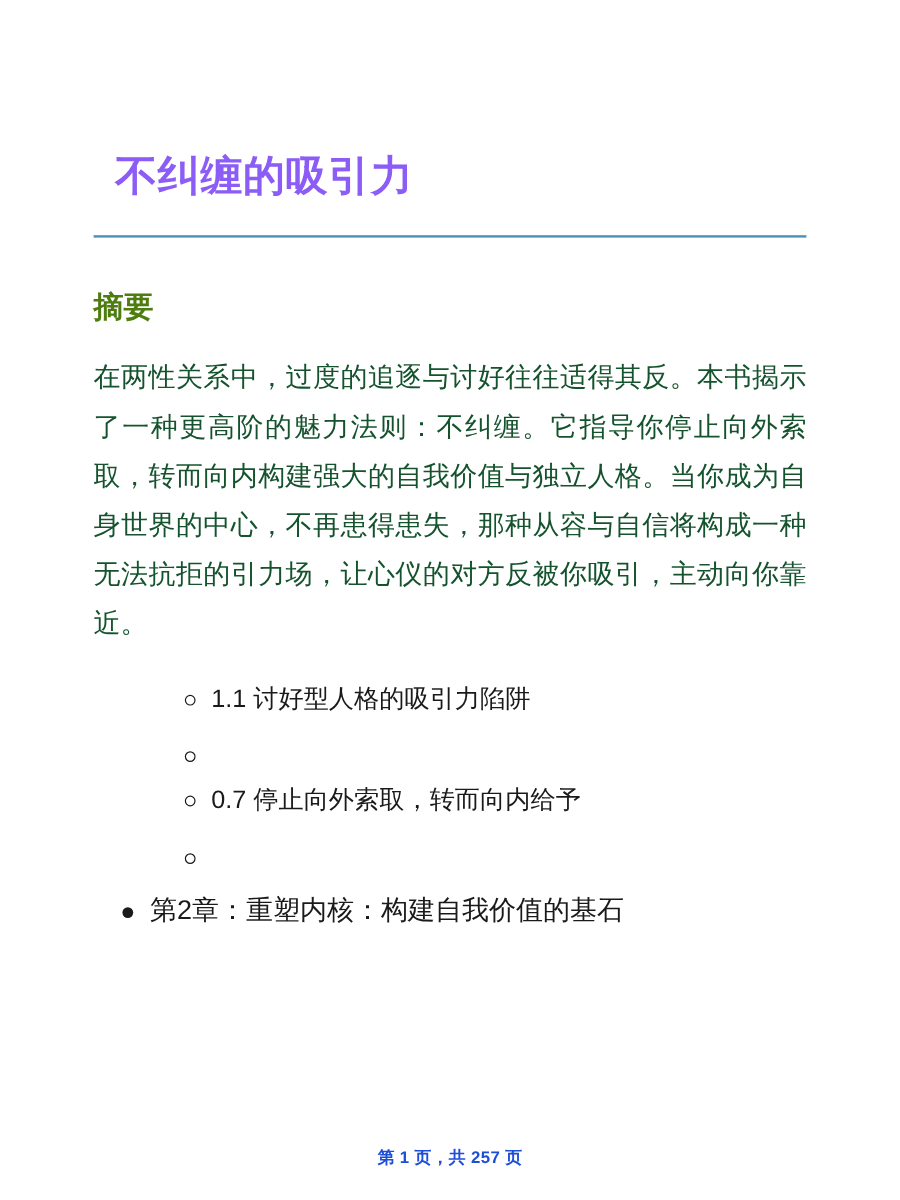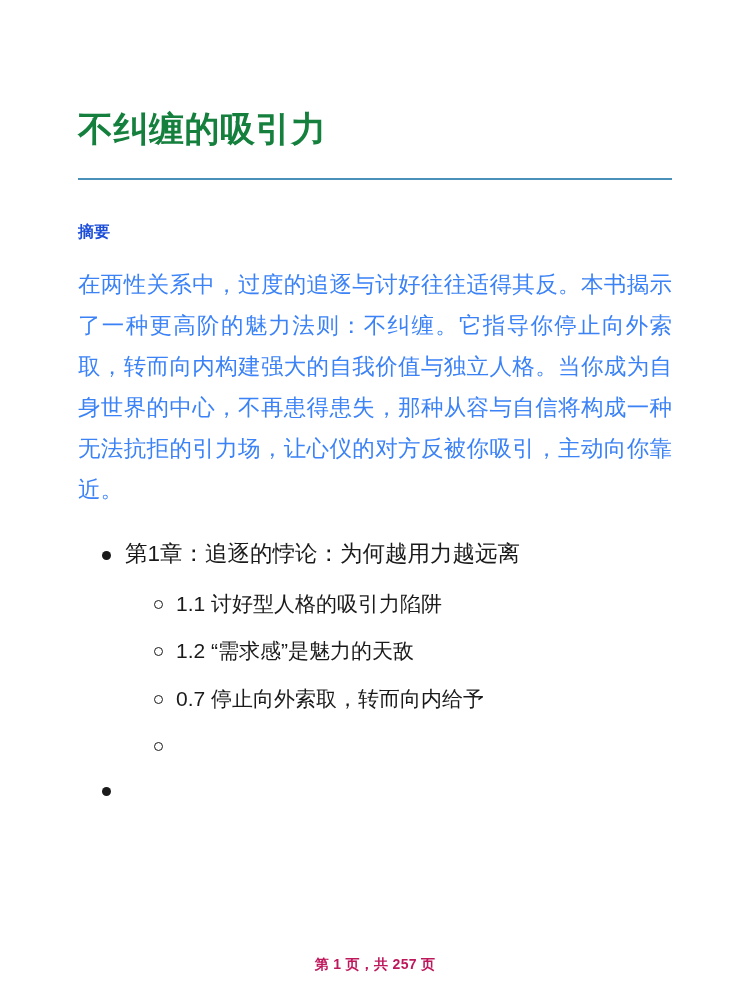--- a/index.html
+++ b/index.html
@@ -18,41 +18,41 @@
   .page {
     box-sizing: border-box;
     width: 750px;
     height: 1000px;
     padding: 108px 78px 0 78px;
     position: relative;
   }
   .doc-title {
     font-size: 35px;
     font-weight: bold;
-    color: #15803d;
+    color: #8b5cf6;
     letter-spacing: 0.5px;
-    margin: 0;
+    margin: 18px;
     line-height: 1.2;
   }
   .title-rule {
     margin-top: 28px;
     border-top: 2px solid #4a90b8;
     width: 100%;
   }
   .section-heading {
-    font-size: 16px;
+    font-size: 25px;
     font-weight: bold;
-    color: #1d4ed8;
+    color: #4d7c0f;
     margin: 42px 0 0 0;
     line-height: 1.3;
   }
   .abstract-body {
     font-size: 22.5px;
     line-height: 1.82;
-    color: #3b82f6;
+    color: #14532d;
     text-align: justify;
     text-justify: inter-ideograph;
   }
   .toc {
     margin-top: 26px;
   }
   .toc-l1-row {
     display: flex;
     align-items: flex-start;
     margin-top: 22px;
@@ -94,63 +94,59 @@
     color: #1a1a1a;
   }
   .page-footer {
     position: absolute;
     left: 0;
     right: 0;
     bottom: 26px;
     text-align: center;
     font-size: 14px;
     font-weight: bold;
-    color: #be185d;
+    color: #1d4ed8;
     letter-spacing: 0.3px;
   }
 </style>
 </head>
 <body>
 
 <div class="page">
 
   <h1 class="doc-title">不纠缠的吸引力</h1>
   <div class="title-rule"></div>
 
   <h2 class="section-heading">摘要</h2>
   <p class="abstract-body">在两性关系中，过度的追逐与讨好往往适得其反。本书揭示了一种更高阶的魅力法则：不纠缠。它指导你停止向外索取，转而向内构建强大的自我价值与独立人格。当你成为自身世界的中心，不再患得患失，那种从容与自信将构成一种无法抗拒的引力场，让心仪的对方反被你吸引，主动向你靠近。</p>
 
 
   <div class="toc">
 
-    <div class="toc-l1-row">
-      <span class="bullet-l1"></span>
-      <span class="toc-l1-label">第1章：追逐的悖论：为何越用力越远离</span>
-    </div>
 
     <div class="toc-l2-row">
       <span class="bullet-l2"></span>
       <span class="toc-l2-label">1.1 讨好型人格的吸引力陷阱</span>
     </div>
 
     <div class="toc-l2-row">
       <span class="bullet-l2"></span>
-      <span class="toc-l2-label">1.2 “需求感”是魅力的天敌</span>
     </div>
 
     <div class="toc-l2-row">
       <span class="bullet-l2"></span>
       <span class="toc-l2-label">0.7 停止向外索取，转而向内给予</span>
     </div>
 
     <div class="toc-l2-row">
       <span class="bullet-l2"></span>
     </div>
 
     <div class="toc-l1-row">
       <span class="bullet-l1"></span>
+      <span class="toc-l1-label">第2章：重塑内核：构建自我价值的基石</span>
     </div>
 
   </div>
 
   <div class="page-footer">第 1 页，共 257 页</div>
 
 </div>
 
 </body></html>

